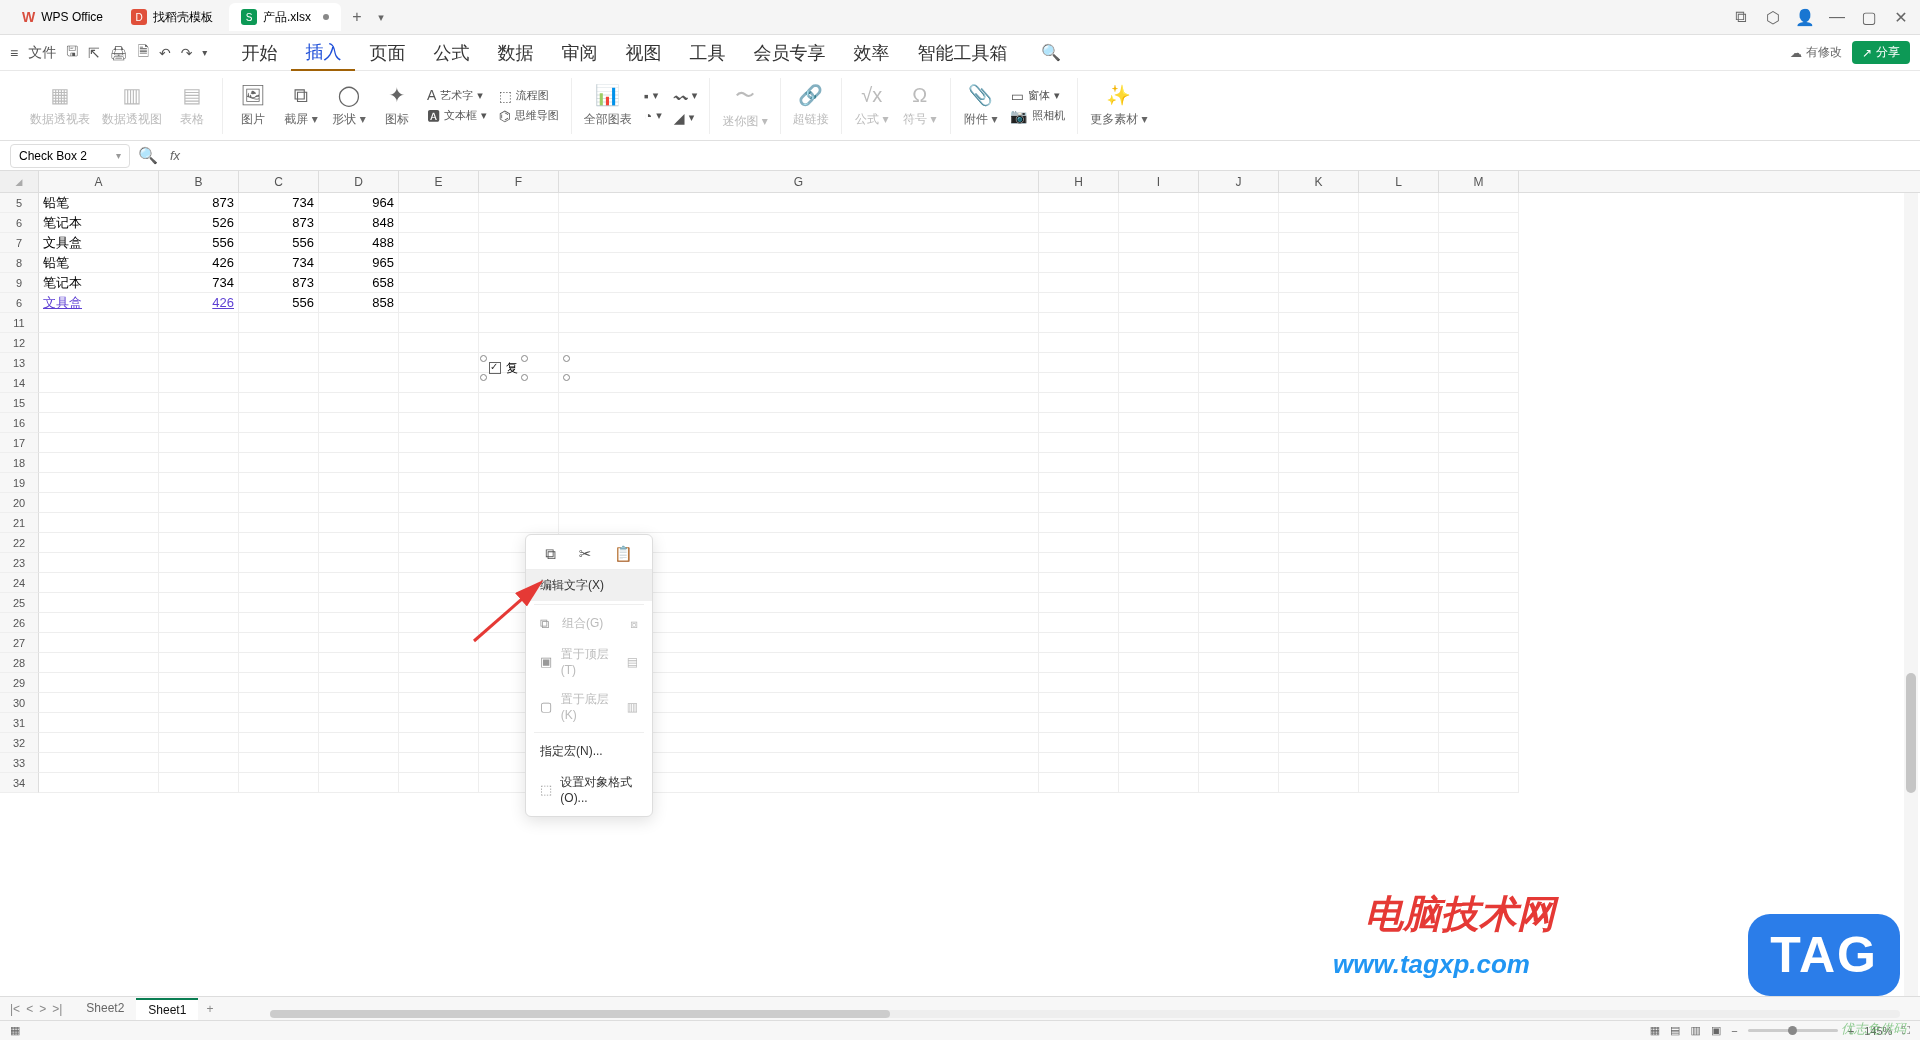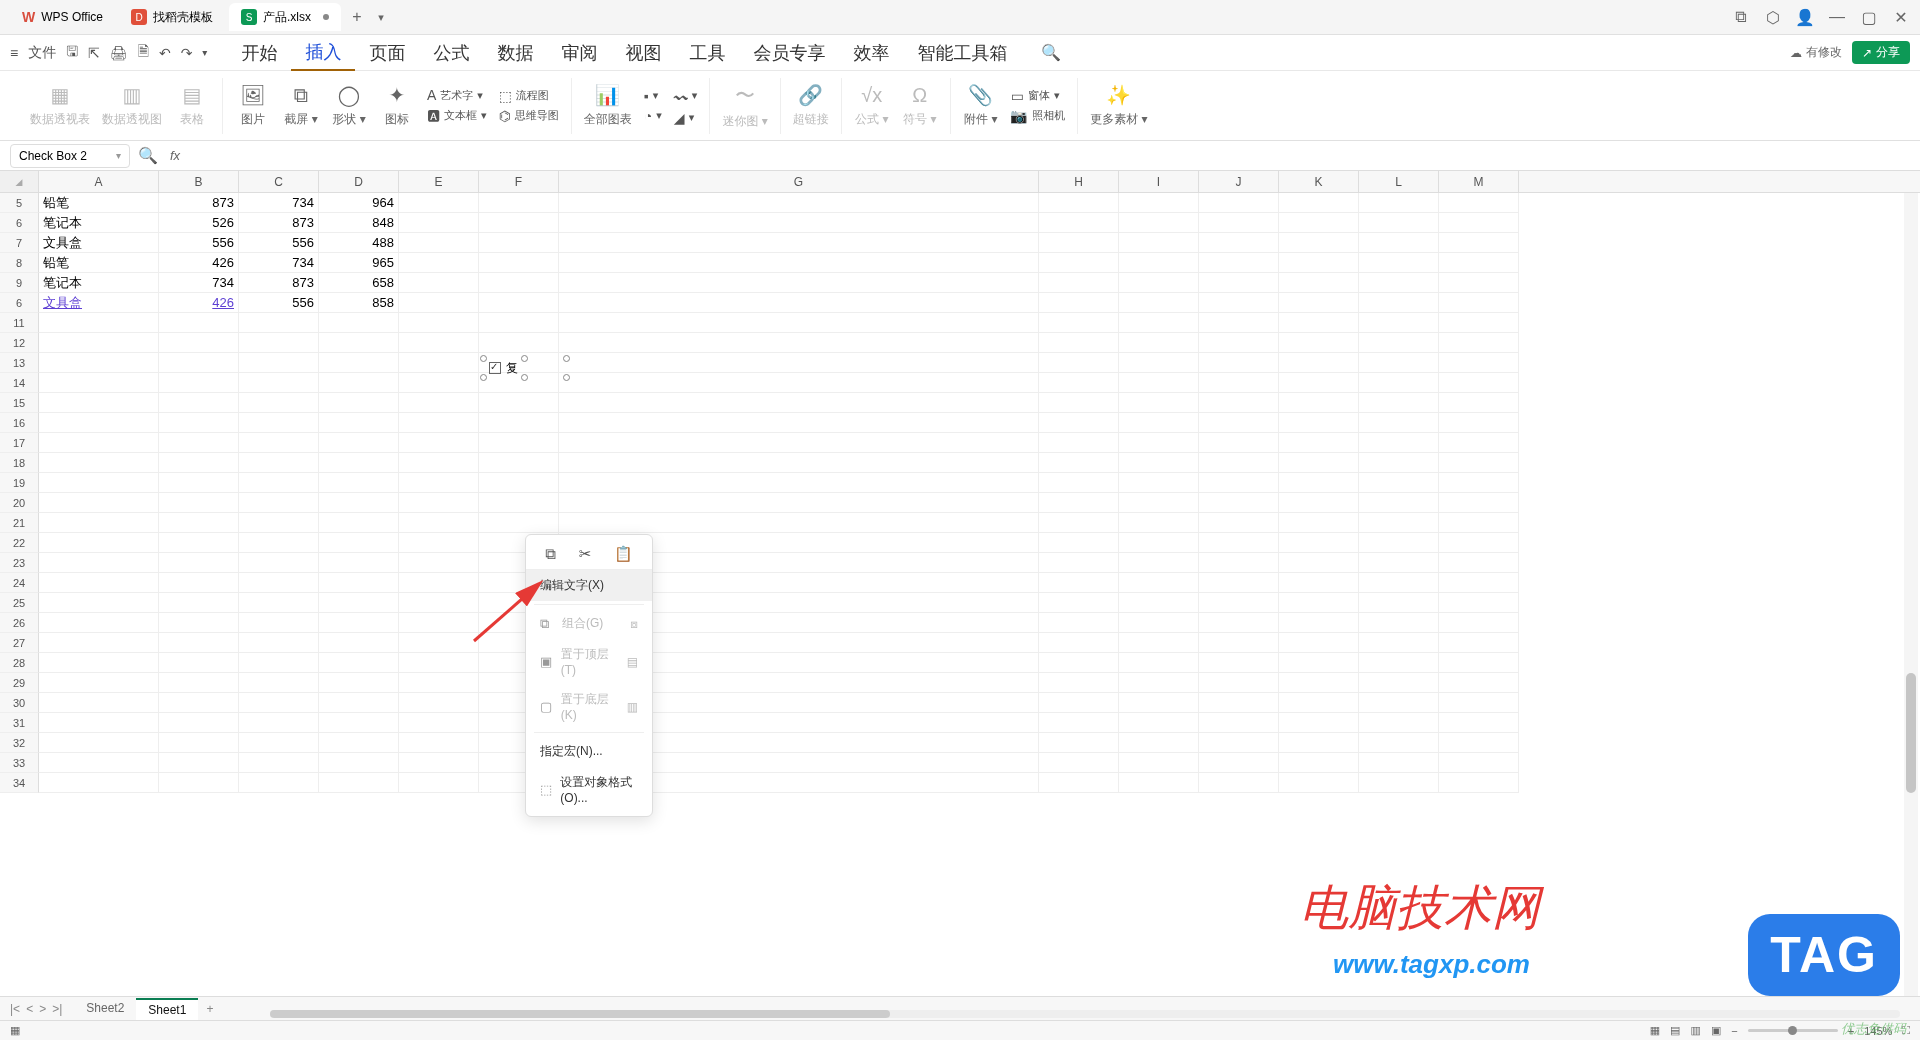--- a/index.html
+++ b/index.html
@@ -84,21 +84,21 @@
 .sheet-tab { padding: 3px 12px; cursor: pointer; color: #666; }
 .sheet-tab.active { background: #fff; color: #111; font-weight: 500; border-top: 2px solid #0a7d52; }
 
 
 .status-bar { position: absolute; bottom: 0; left: 0; right: 0; height: 20px; background: #f7f7f7; border-top: 1px solid #ddd; display: flex; align-items: center; padding: 0 10px; font-size: 11px; color: #666; }
 .status-bar .right { margin-left: auto; display: flex; align-items: center; gap: 10px; }
 .zoom-slider { width: 90px; height: 3px; background: #ccc; position: relative; border-radius: 2px; }
 .zoom-slider .thumb { position: absolute; left: 45%; top: -3px; width: 9px; height: 9px; background: #888; border-radius: 50%; }
 
 
-.wm1 { position: absolute; right: 380px; bottom: 100px; color: #e53935; font-size: 48px; font-weight: normal; font-style: italic; font-family: "STKaiti", serif; }
+.wm1 { position: absolute; right: 365px; bottom: 100px; color: #e53935; font-size: 38px; font-weight: bold; font-style: italic; font-family: "STKaiti", serif; }
 .wm2 { position: absolute; right: 390px; bottom: 60px; color: #2196f3; font-size: 26px; font-weight: bold; font-style: italic; }
 .wm3 { position: absolute; right: 20px; bottom: 44px; background: #2b7de9; color: #fff; font-size: 50px; font-weight: 900; padding: 12px 22px; border-radius: 22px; letter-spacing: 2px; }
 .wm4 { position: absolute; right: 14px; bottom: 2px; color: #4caf50; font-size: 13px; font-style: italic; opacity: 0.6; }
 
 
 .v-scroll { position: absolute; right: 2px; top: 22px; bottom: 0; width: 14px; background: #f5f5f5; }
 .v-scroll .thumb { position: absolute; right: 2px; top: 480px; width: 10px; height: 120px; background: #c5c5c5; border-radius: 5px; }
 .h-scroll { position: absolute; left: 270px; right: 20px; bottom: 0; height: 12px; }
 .h-scroll .track { position: relative; height: 8px; background: #eee; border-radius: 4px; margin-top: 2px; }
 .h-scroll .thumb { position: absolute; left: 0; width: 620px; height: 8px; background: #ccc; border-radius: 4px; }

